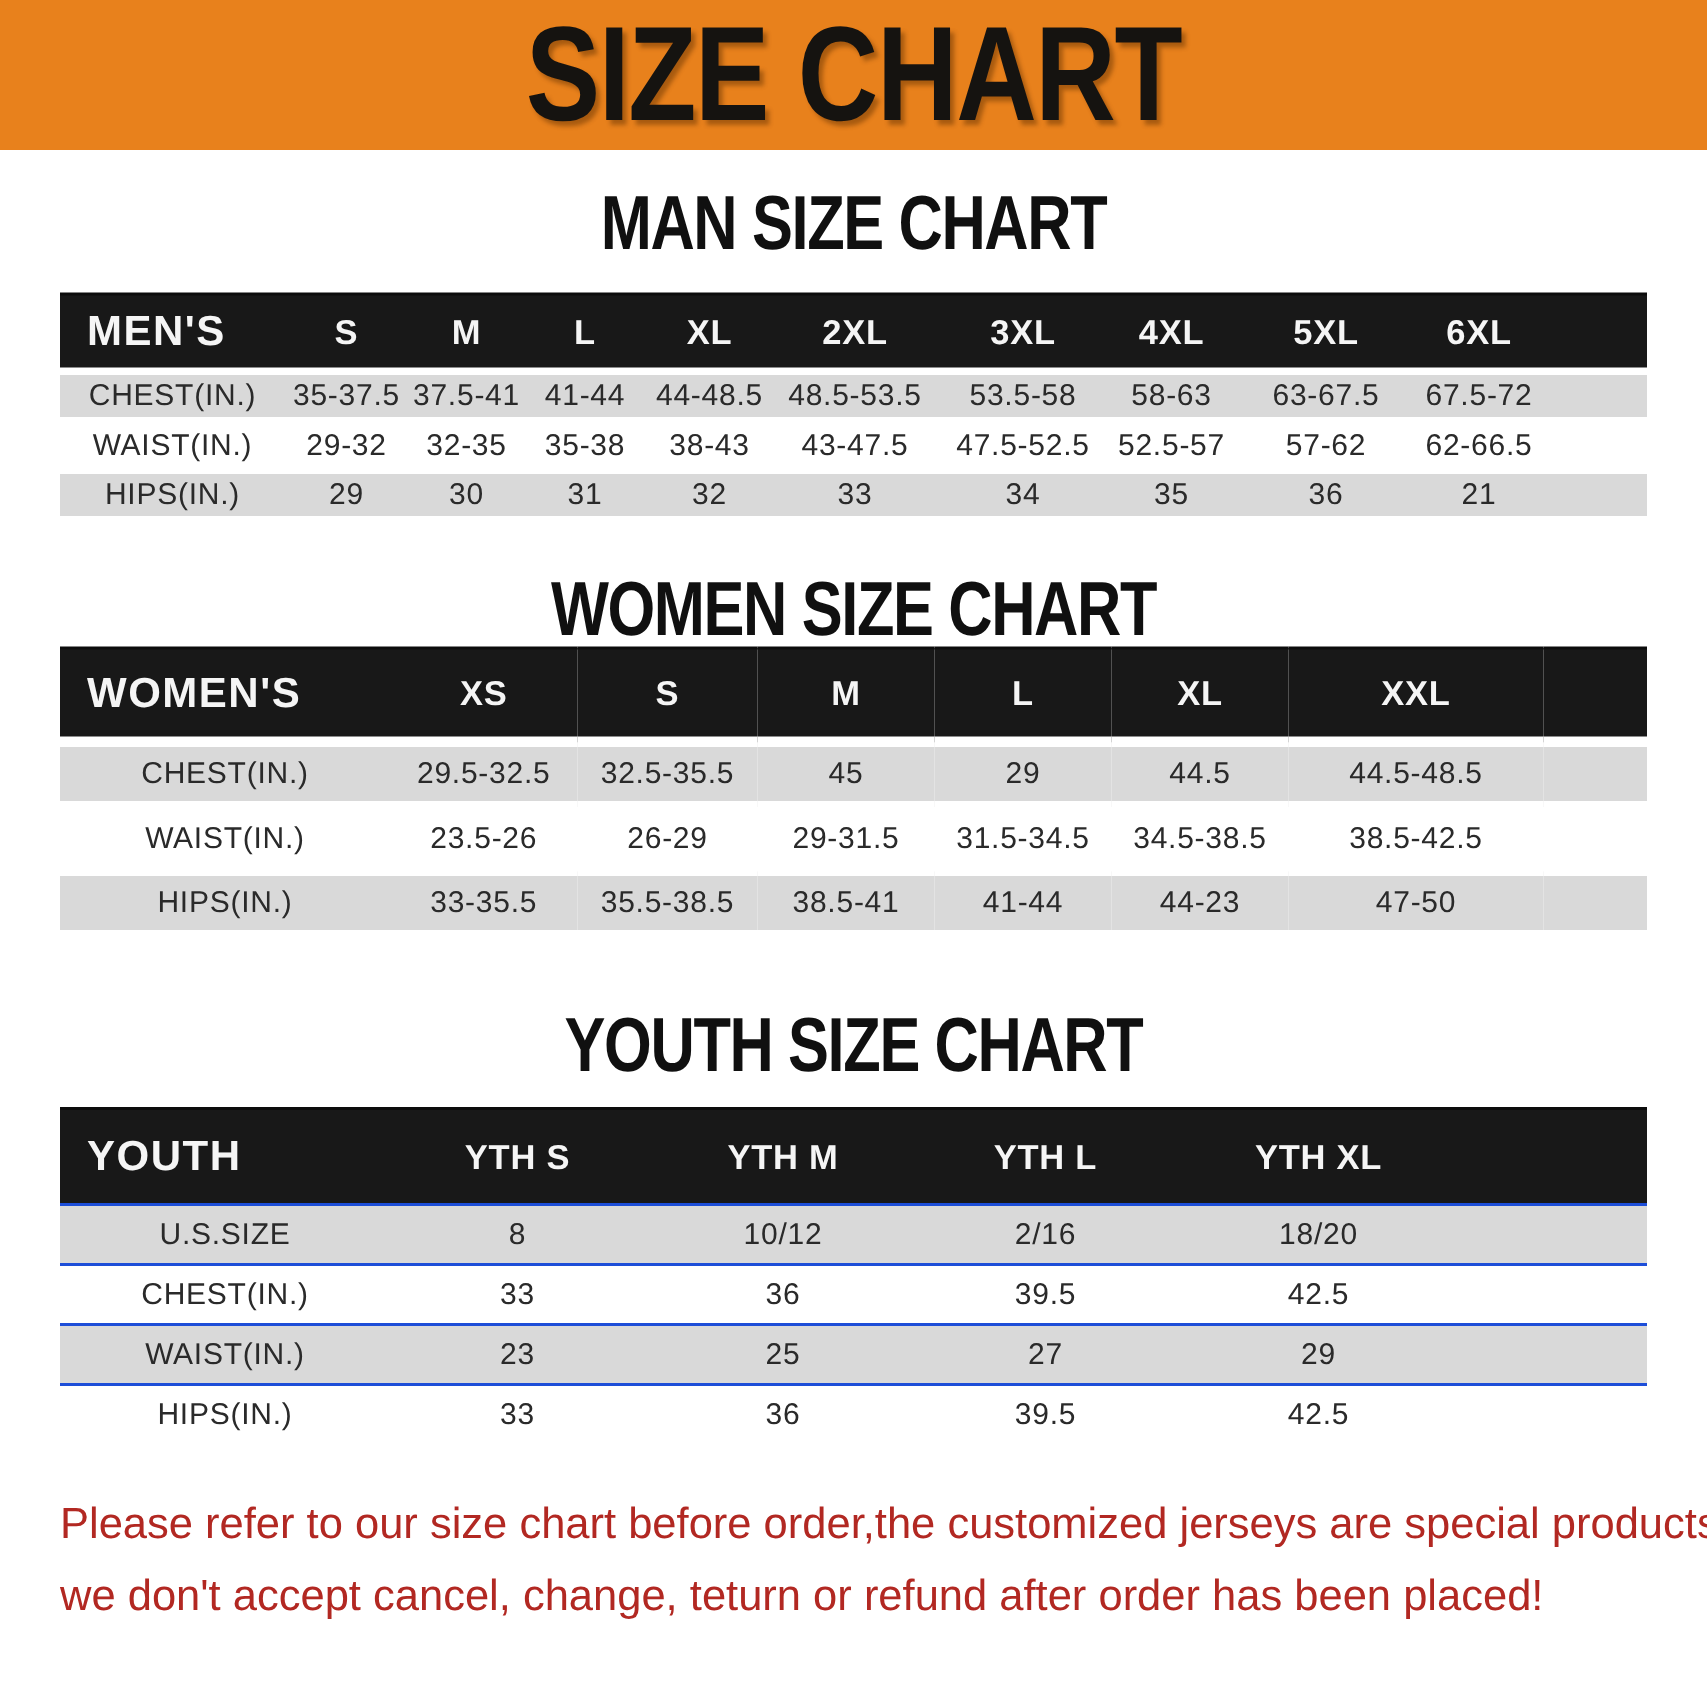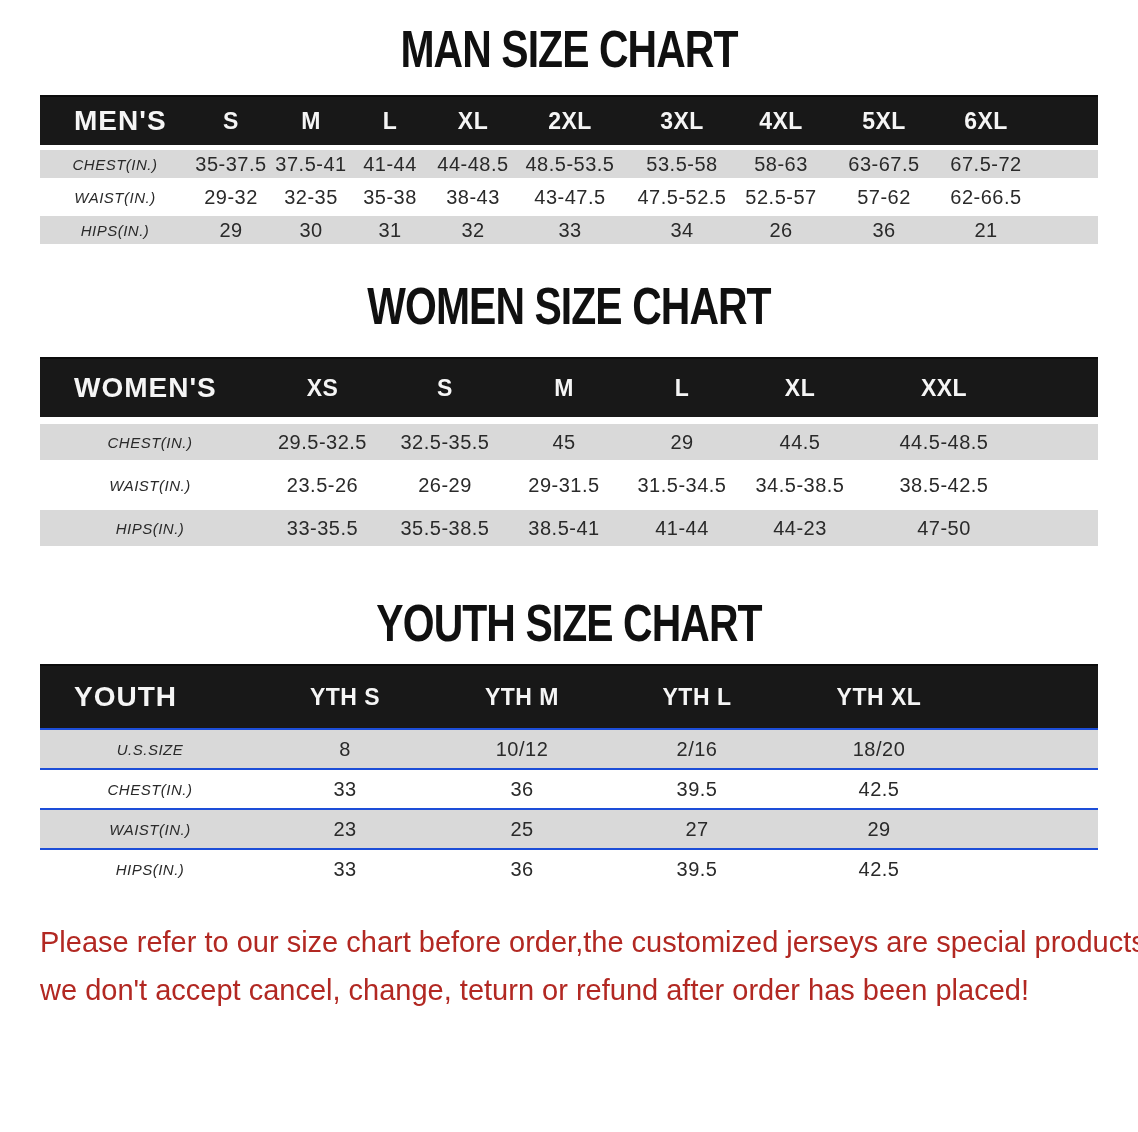--- a/index.html
+++ b/index.html
@@ -35,40 +35,40 @@
   }
   .h-men   { margin-top:26px; }
   .h-women { margin-top:39px; }
   .h-youth { margin-top:54px; }
   
   .size-table {
     border-collapse:collapse; table-layout:fixed;
     width:1058px; margin:0 auto;
   }
   .m-men   { margin-top:21px; }
-  .m-women { margin-top:26px; }
+  .m-women { }
   .m-youth { margin-top:16px; }
   .size-table th {
     background:var(--header-bg,#181818);
     color:#f5f5f5; font-weight:bold; text-align:center;
     padding:0; font-size:23px; letter-spacing:0.5px;
     border-top:2px solid #0c0c0c;
   }
   .size-table th.corner {
-    text-align:left; padding-left:34px;
+    text-align:left; padding-left:18px;
     font-size:28px; letter-spacing:1px;
   }
   .size-table td {
     padding:0; text-align:center;
     font-size:20px; color:var(--data-text,#2a2a2a);
     letter-spacing:0.5px;
   }
   .size-table tr.shade td { background:var(--row-shade,#D9D9D9); }
   .size-table tr.plain td { background:#ffffff; }
-  .size-table td.rowlabel { font-size:15px;font-style:italic; }
+  .size-table td.rowlabel { font-size:20px; }
   .t-men   th { height:48px; }
   .t-men   td { height:28px; border-top:5px solid #fff; }
   .t-women th { height:58px; }
   .t-women td { height:36px; border-top:7px solid #fff; }
   .t-youth th { height:62px; }
   .t-youth td { height:38px; border-top:2px solid #1d4ed8; }
   
   .notice {
     margin:30px 0 0 40px;
   }
@@ -77,20 +77,23 @@
     font-size:29px; line-height:48px;
     color:var(--footer-red,#B22822);
     white-space:nowrap;
   }
 </style>
 </head>
 <body>
 
 <div class="page">
 
+  <header class="banner">
+    <h1>SIZE CHART</h1>
+  </header>
 
   <section>
     <h2 class="sec-h h-men">MAN SIZE CHART</h2>
     <table class="size-table t-men m-men">
         <colgroup>
           <col style="width: 150px;">
           <col style="width: 82px;">
           <col style="width: 78px;">
           <col style="width: 80px;">
           <col style="width: 86px;">
@@ -144,21 +147,21 @@
             <td></td>
           </tr>
           <tr class="shade">
             <td class="rowlabel">HIPS(IN.)</td>
             <td>29</td>
             <td>30</td>
             <td>31</td>
             <td>32</td>
             <td>33</td>
             <td>34</td>
-            <td>26</td>
+            <td>35</td>
             <td>36</td>
             <td>21</td>
             <td></td>
           </tr>
         </tbody>
       </table>
   </section>
 
   <section>
     <h2 class="sec-h h-women">WOMEN SIZE CHART</h2>

